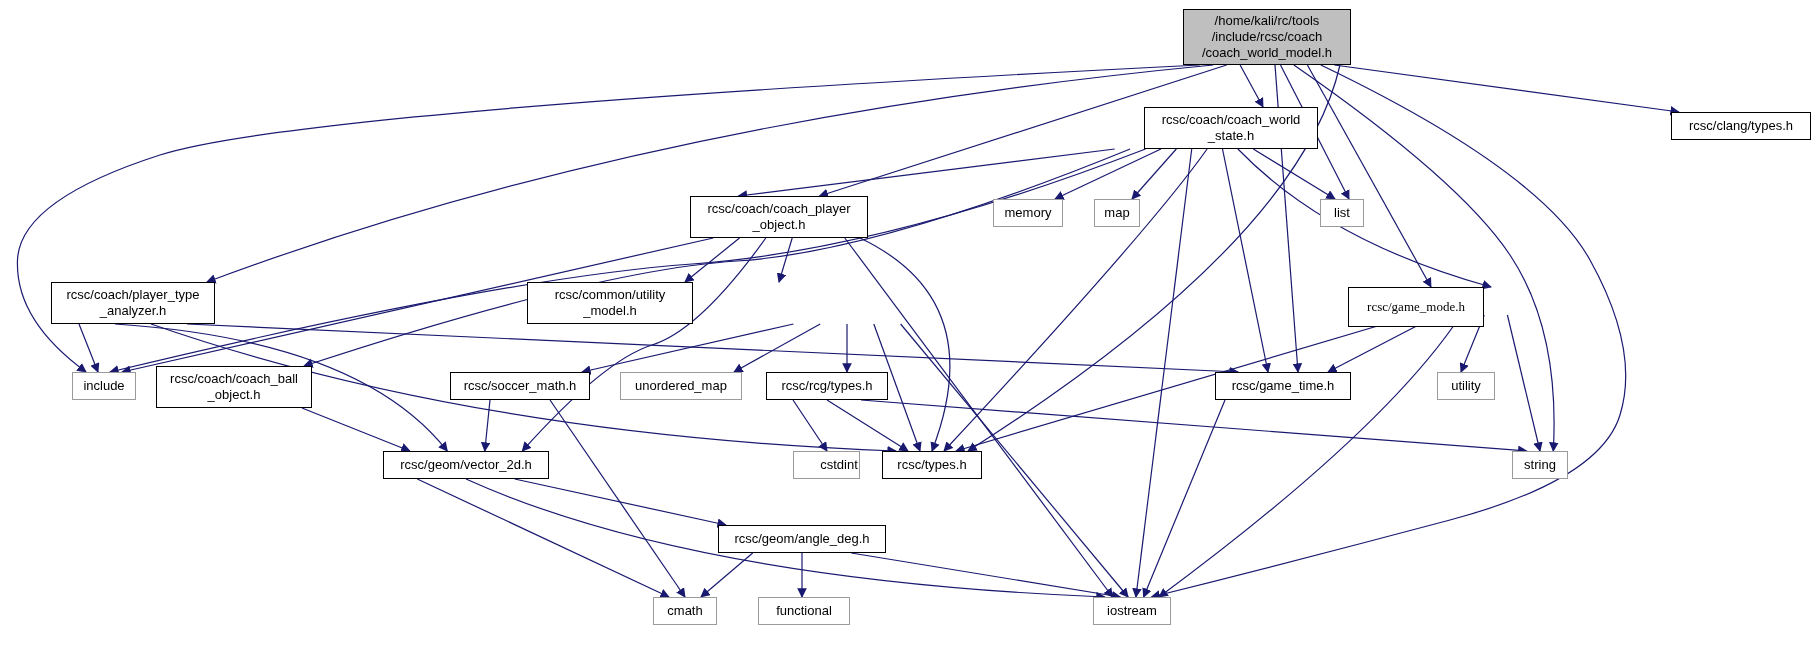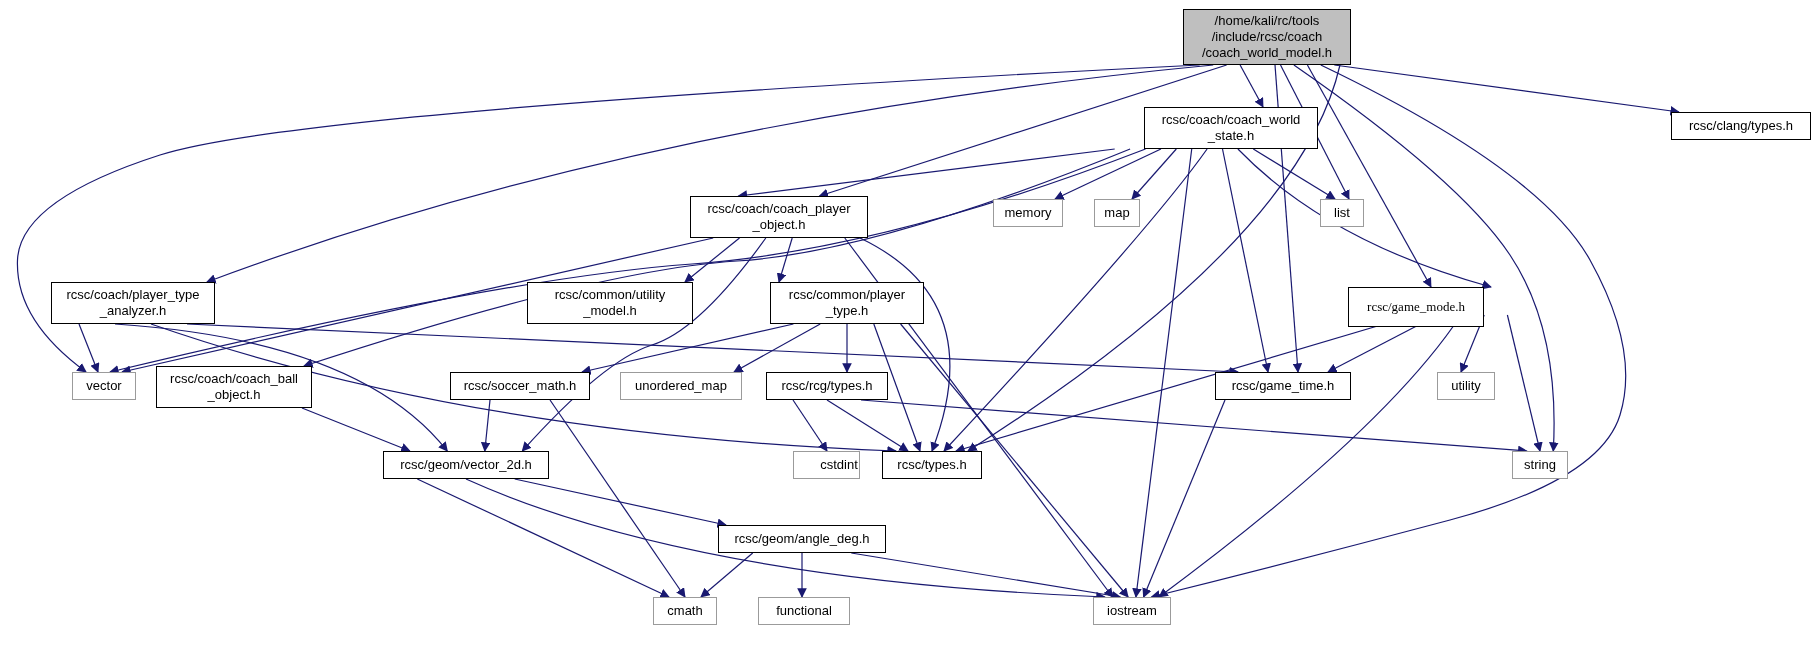--- a/index.html
+++ b/index.html
@@ -114,26 +114,24 @@
       <div class="node internal" style="left: 1097px; top: 107px; width: 174px; height: 42px; margin-left: 47px;">rcsc/coach/coach_world
 _state.h</div>
       <div class="node external" style="left: 993px; top: 199px; width: 70px; height: 28px;">memory</div>
       <div class="node external" style="left: 1094px; top: 199px; width: 46px; height: 28px;">map</div>
       <div class="node external" style="left: 1320px; top: 199px; width: 44px; height: 28px;">list</div>
       <div class="node internal" style="left: 690px; top: 196px; width: 178px; height: 42px;">rcsc/coach/coach_player
 _object.h</div>
       <div class="node internal" style="left: 1348px; top: 287px; width: 136px; height: 40px; font-family: Liberation Serif, serif;">rcsc/game_mode.h</div>
       <div class="node internal" style="left: 527px; top: 282px; width: 166px; height: 42px;">rcsc/common/utility
 _model.h</div>
-      <div class="node internal" style="left: 770px; top: 282px; width: 154px; height: 42px;">rcsc/common/player
-_type.h</div>
       <div class="node internal" style="left: 51px; top: 282px; width: 164px; height: 42px;">rcsc/coach/player_type
 _analyzer.h</div>
       <div class="node external" style="left: 1437px; top: 372px; width: 58px; height: 28px;">utility</div>
-      <div class="node external" style="left: 72px; top: 372px; width: 64px; height: 28px;">vector</div>
+      <div class="node external" style="left: 72px; top: 372px; width: 64px; height: 28px;">include</div>
       <div class="node internal" style="left: 156px; top: 366px; width: 156px; height: 42px;">rcsc/coach/coach_ball
 _object.h</div>
       <div class="node internal" style="left: 450px; top: 372px; width: 140px; height: 28px;">rcsc/soccer_math.h</div>
       <div class="node external" style="left: 620px; top: 372px; width: 122px; height: 28px;">unordered_map</div>
       <div class="node internal" style="left: 766px; top: 372px; width: 122px; height: 28px;">rcsc/rcg/types.h</div>
       <div class="node internal" style="left: 1215px; top: 372px; width: 136px; height: 28px;">rcsc/game_time.h</div>
       <div class="node external" style="left: 1512px; top: 451px; width: 56px; height: 28px;">string</div>
       <div class="node external" style="left: 793px; top: 451px; width: 67px; height: 28px; padding-left: 28px;">cstdint</div>
       <div class="node internal" style="left: 882px; top: 451px; width: 100px; height: 28px;">rcsc/types.h</div>
       <div class="node internal" style="left: 383px; top: 451px; width: 166px; height: 28px;">rcsc/geom/vector_2d.h</div>

